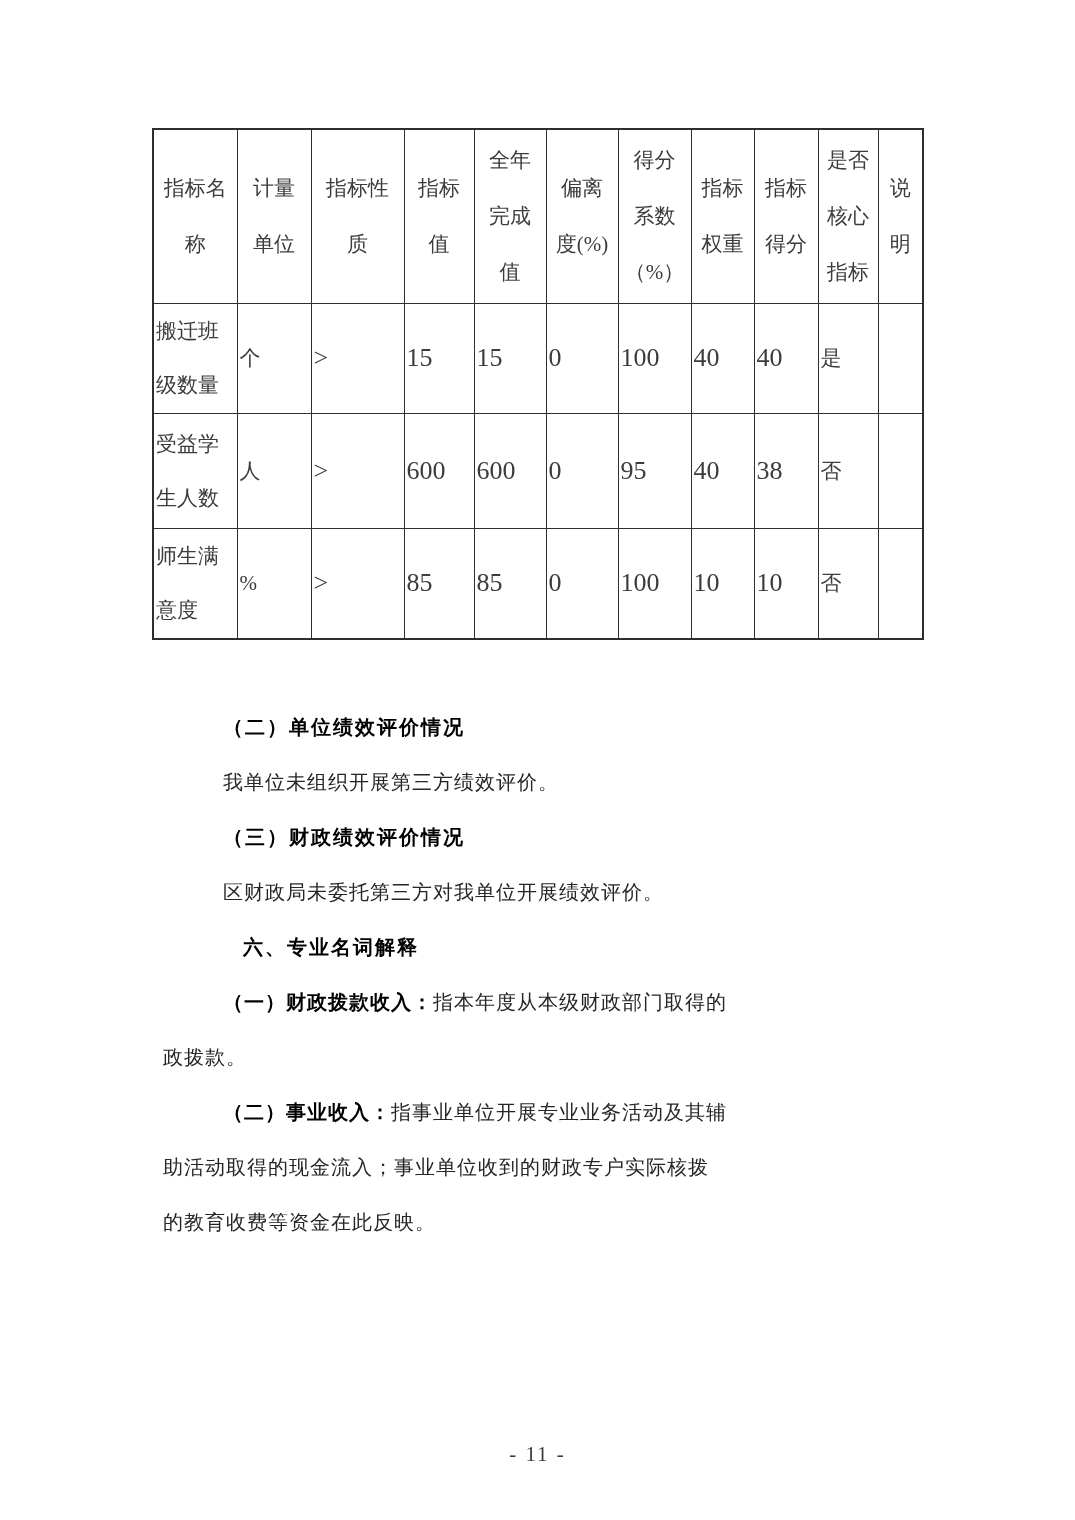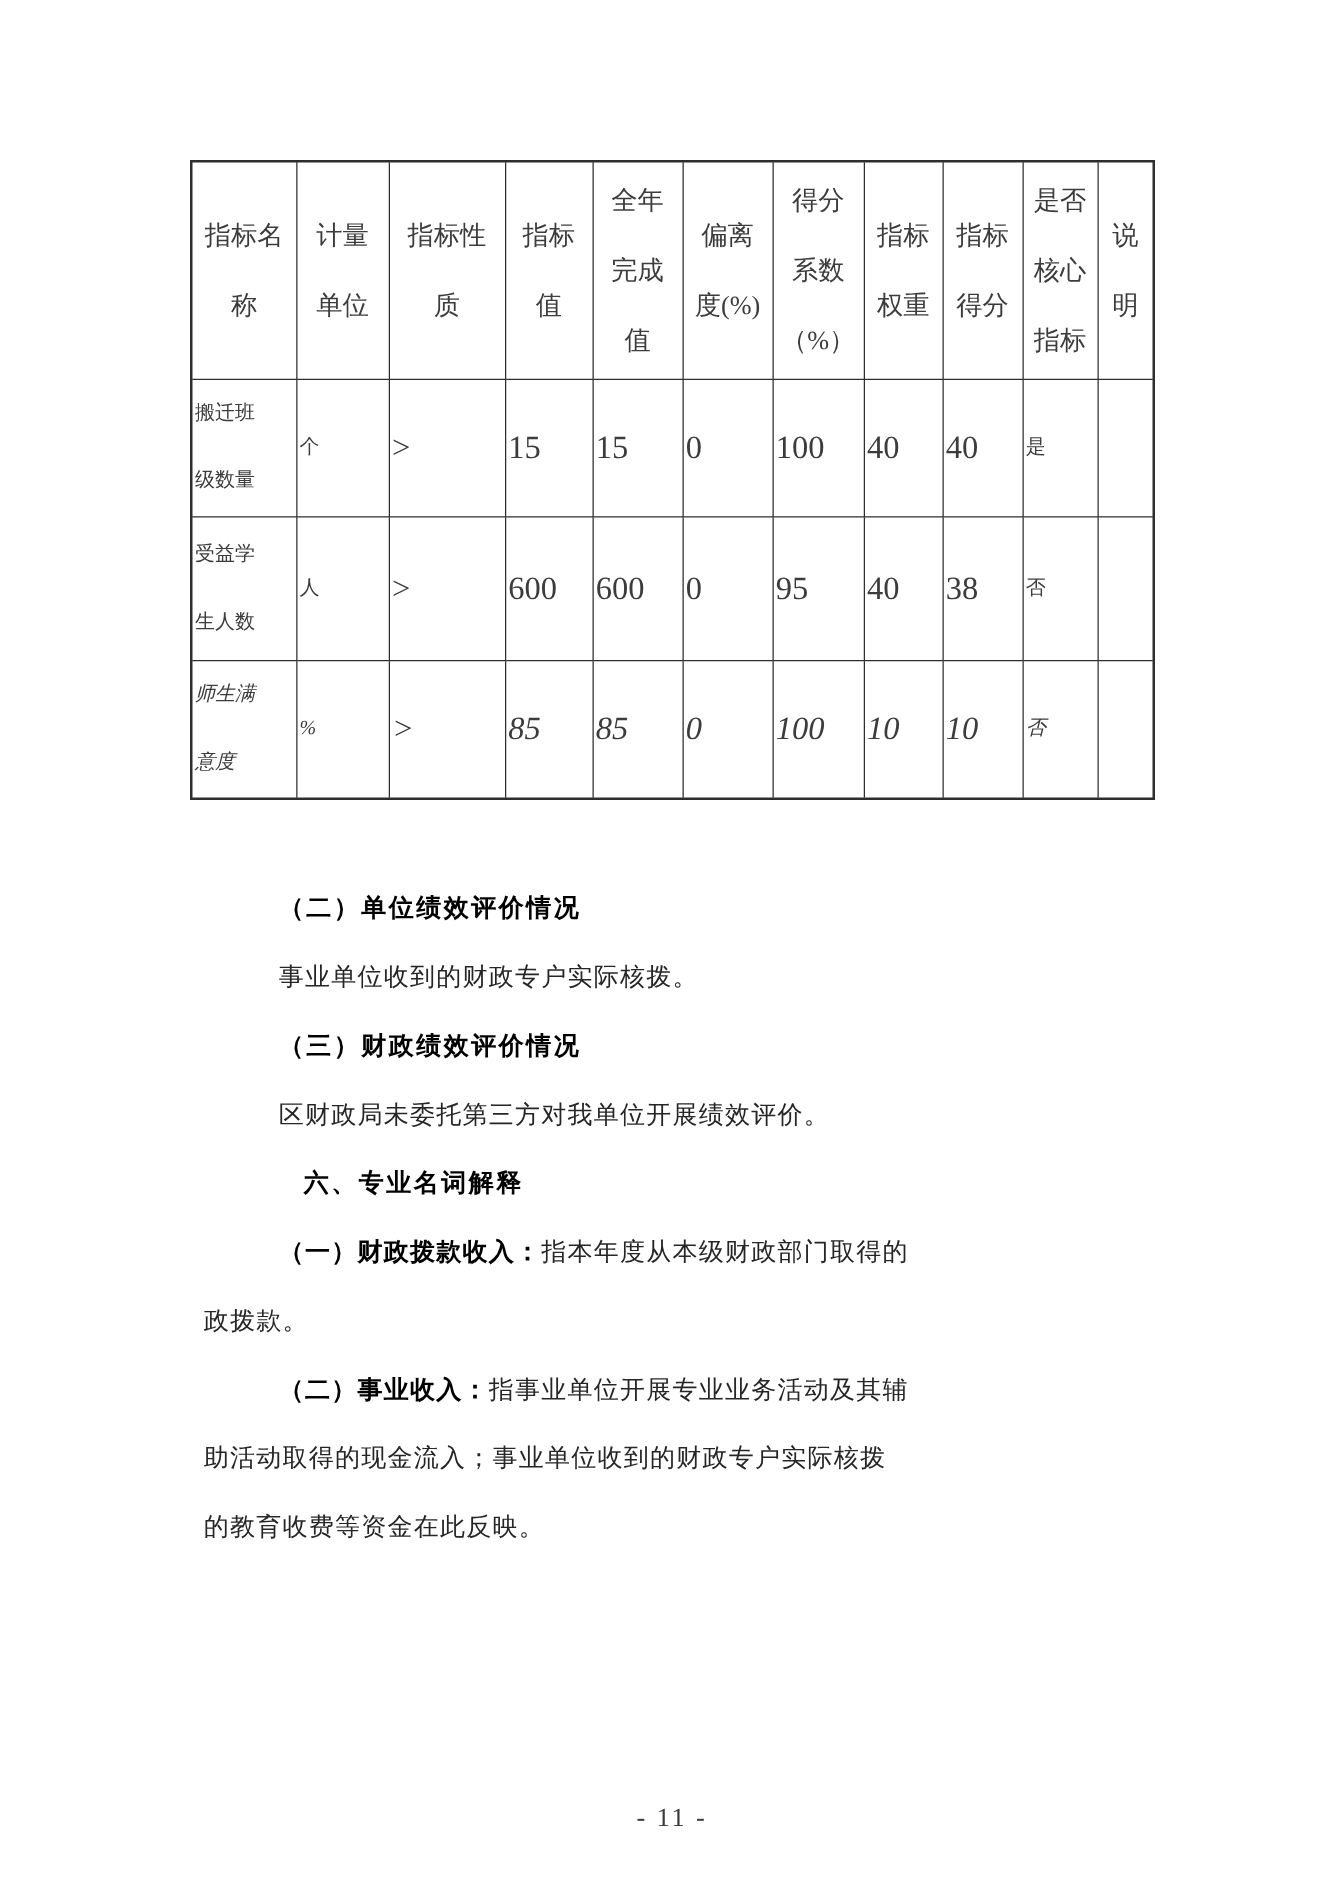--- a/index.html
+++ b/index.html
@@ -21,26 +21,26 @@
   table.doc-table th,table.doc-table td{
     border:1px solid #2e2e2e;
     font-weight:normal;
     vertical-align:middle;
     white-space:pre-line;
     color:#3c3c3c;
     padding:0 2px;
     overflow:hidden;
   }
   table.doc-table th{font-size:21px;line-height:56px;}
-  table.doc-table td{font-size:16px;line-height:54px;}
+  table.doc-table td{font-size:21px;line-height:54px;}
   table.doc-table td.num{font-size:26px;}
   tr.hdr{height:174px;}
   tr.r1{height:110px;}
   tr.r2{height:115px;}
-  tr.r3{height:111px;font-style:italic;}
+  tr.r3{height:111px;}
   
   .content{
     position:absolute;left:163px;top:700px;width:760px;
   }
   .line{
     height:55px;line-height:55px;
     font-size:20px;letter-spacing:1px;
     white-space:nowrap;
   }
   .indent{padding-left:60px;}
@@ -147,21 +147,21 @@
       <td class="num">10</td>
       <td class="num">10</td>
       <td>否</td>
       <td></td>
     </tr>
   </tbody>
     </table>
 
   <div class="content">
     <div class="line h2 indent">（二）单位绩效评价情况</div>
-    <div class="line indent">事业单位收到的财政专户实际核拨。</div>
+    <div class="line indent">我单位未组织开展第三方绩效评价。</div>
     <div class="line h2 indent">（三）财政绩效评价情况</div>
     <div class="line indent">区财政局未委托第三方对我单位开展绩效评价。</div>
     <div class="line h1">六、专业名词解释</div>
     <div class="line indent"><span class="lead">（一）财政拨款收入：</span><span>指本年度从本级财政部门取得的</span></div>
     <div class="line">政拨款。</div>
     <div class="line indent"><span class="lead">（二）事业收入：</span><span>指事业单位开展专业业务活动及其辅</span></div>
     <div class="line">助活动取得的现金流入；事业单位收到的财政专户实际核拨</div>
     <div class="line">的教育收费等资金在此反映。</div>
   </div>
 

